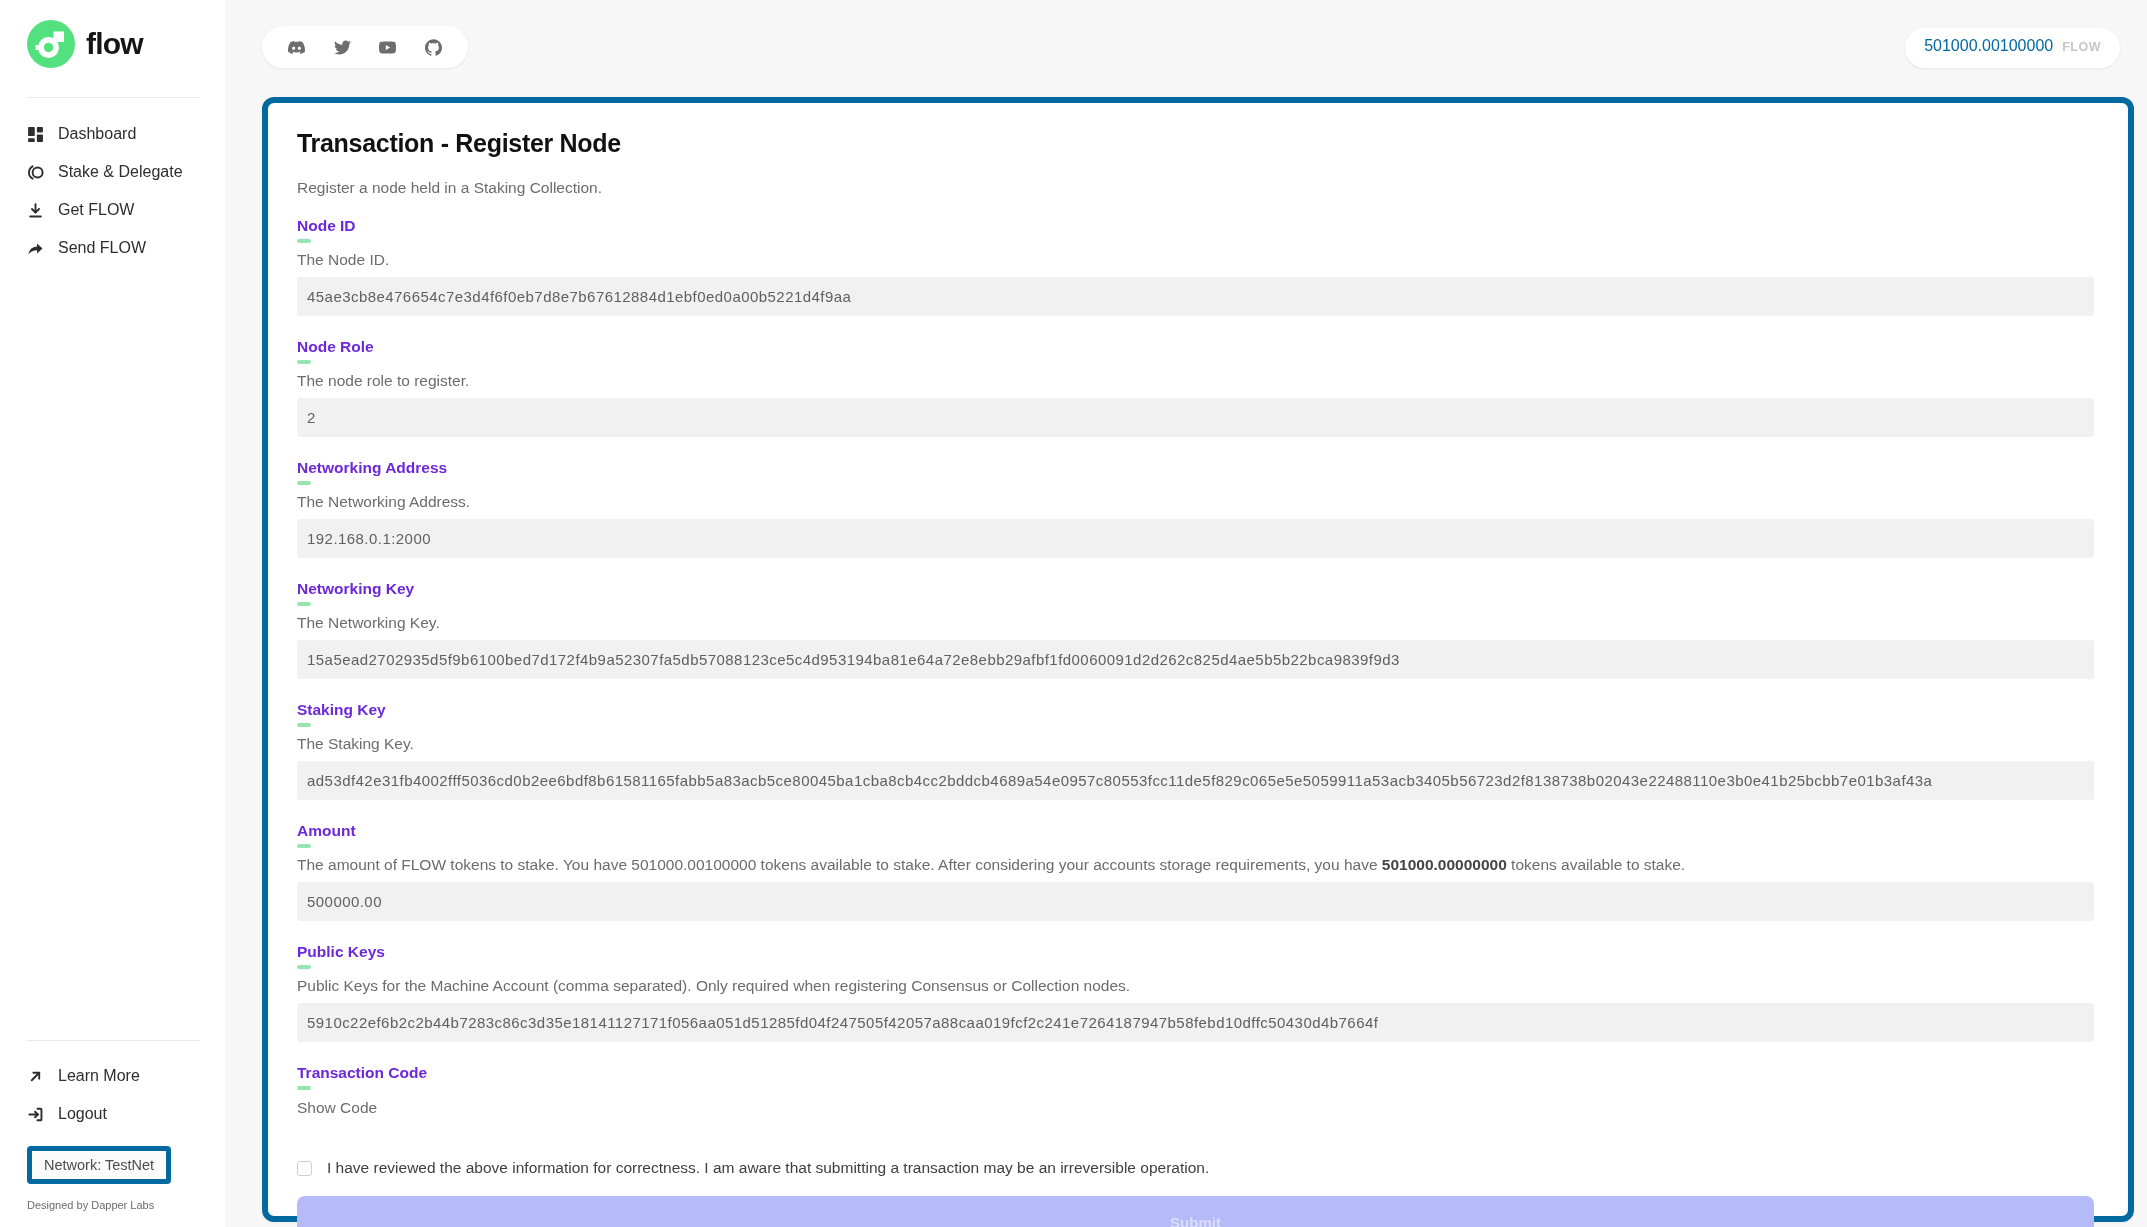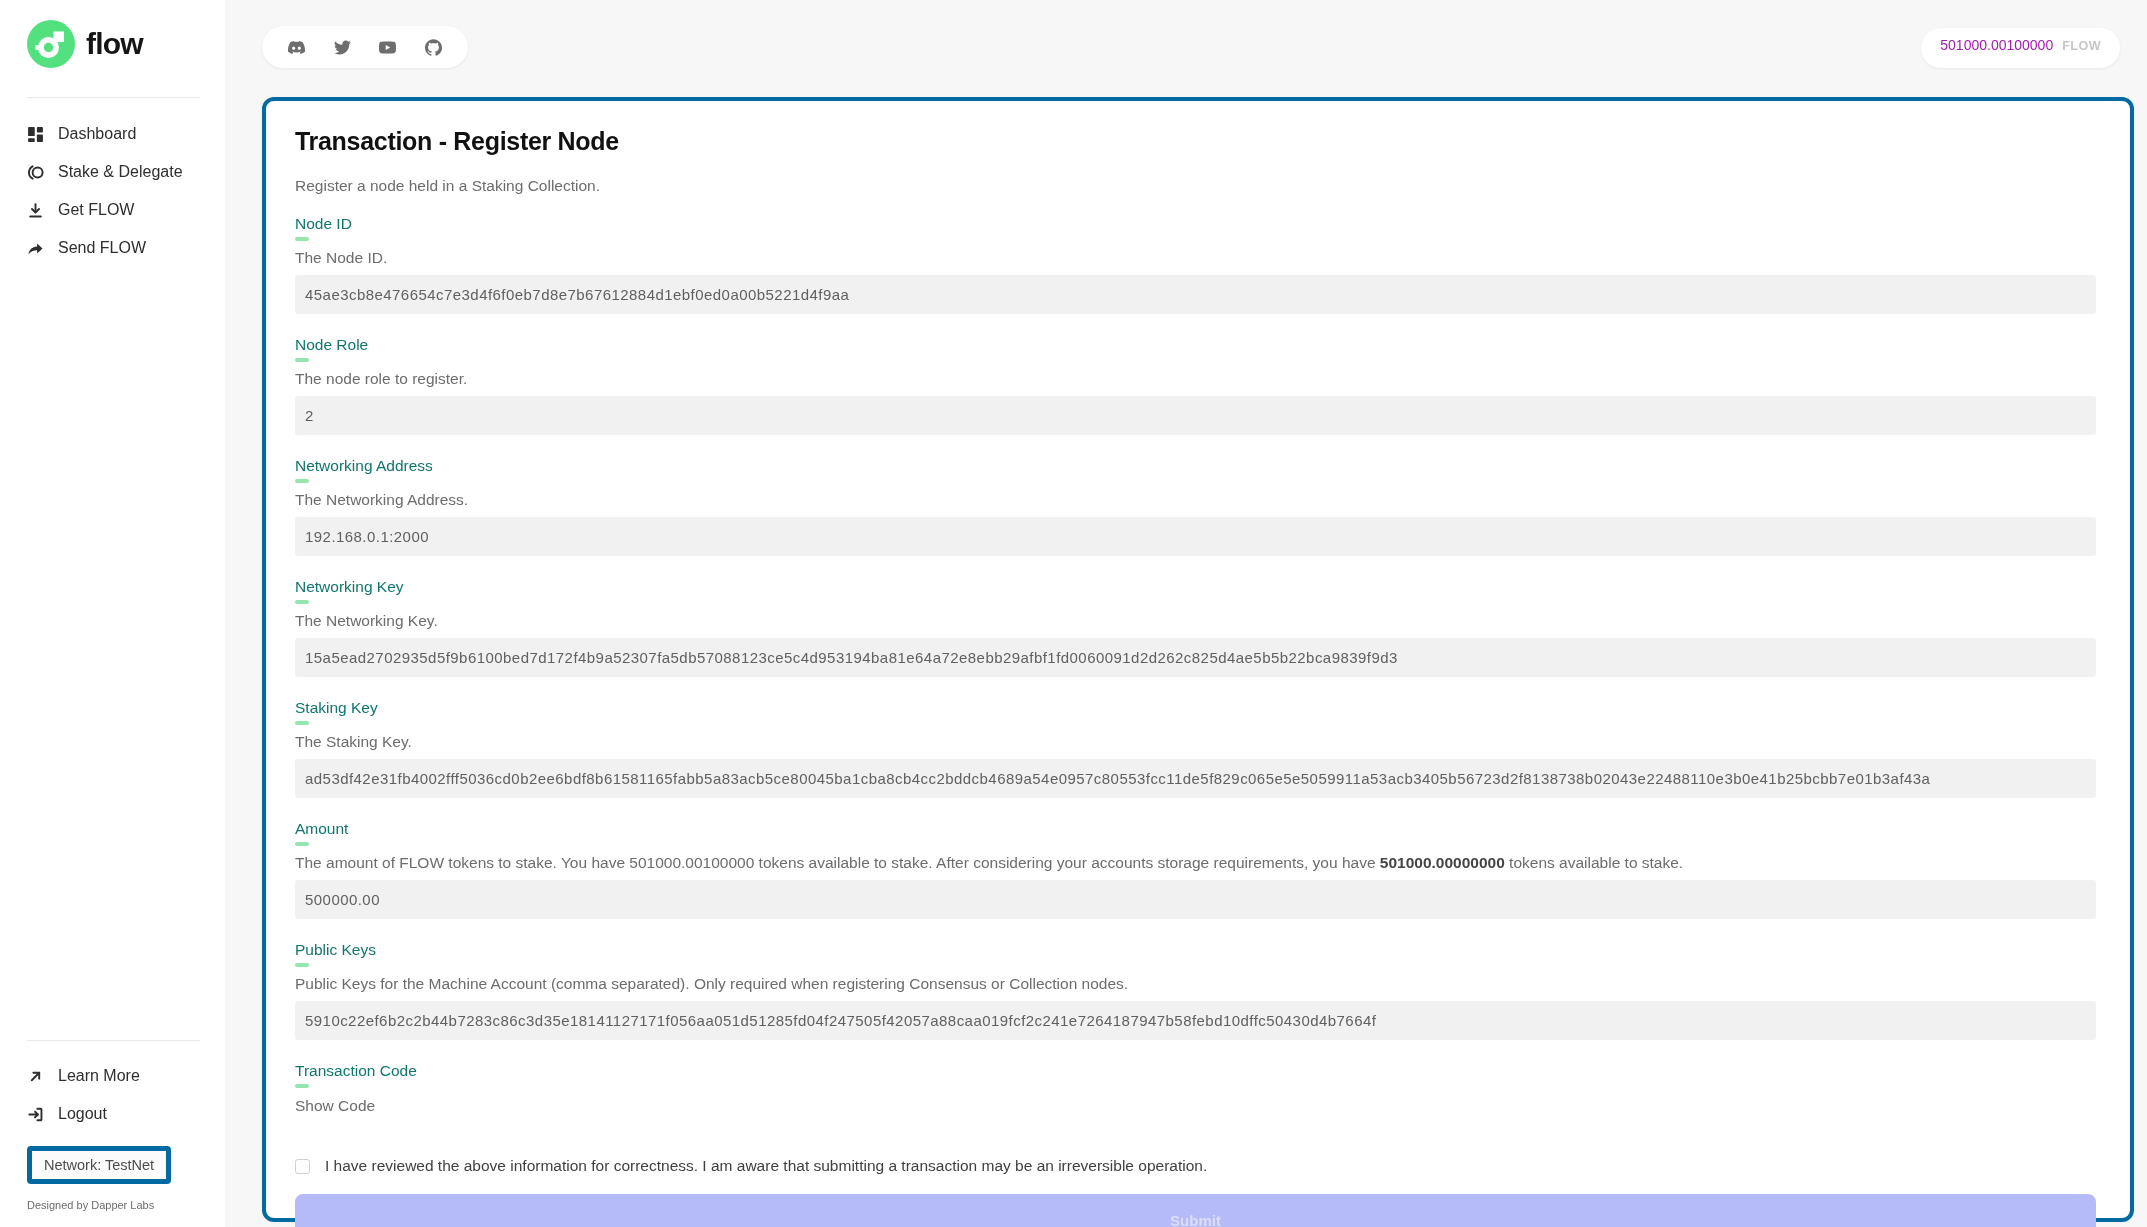--- a/index.html
+++ b/index.html
@@ -37,32 +37,32 @@
     background:#fff; border-radius:21px; height:42px; width:206px;
     display:flex; align-items:center; justify-content:space-between;
     padding:0 26px; box-shadow:0 1px 3px rgba(0,0,0,0.07);
   }
   .social-pill svg { width:17px; height:17px; fill:#6d6d6d; cursor:pointer; }
   .balance-pill {
     background:#fff; border-radius:20px; height:40px; margin:2px 14px 0 0;
     display:flex; align-items:baseline; gap:9px; padding:9px 19px;
     box-shadow:0 1px 3px rgba(0,0,0,0.07);
   }
-  .balance-amount { font-size:14px; color:#a21caf; }
+  .balance-amount { font-size:16px; color:#0369a1; }
   .balance-unit { font-size:12.5px; font-weight:bold; color:#c6c6c6; letter-spacing:0.5px; }
   
   .card {
-    margin-top:29px; background:#fff; border:4px solid #0369a1; border-radius:12px;
+    margin-top:29px; background:#fff; border:6px solid #0369a1; border-radius:12px;
     box-shadow:0 1px 4px rgba(0,0,0,0.04);
     padding:26px 34px 40px 29px;
     height:1125px;
   }
   .form-title { font-size:25px; font-weight:800; color:#111; letter-spacing:-0.3px; }
   .form-subtitle { margin-top:21px; font-size:15.5px; color:#6c6c6c; margin-bottom:21px; }
-  .field-label { font-size:15.5px; font-weight:normal; color:#0f766e; line-height:16px; }
+  .field-label { font-size:15.5px; font-weight:bold; color:#6d28d9; line-height:16px; }
   .tick { width:14px; height:4px; border-radius:2px; background:#97e5ae; margin:5px 0 9px 0; }
   .field-desc { font-size:15.5px; color:#6c6c6c; line-height:16px; margin-bottom:9px; }
   .field-desc b { color:#454545; }
   .field { margin-bottom:23px; }
   .field-input {
     width:100%; display:block; background:#f1f1f1; border:none; outline:none;
     height:39px; border-radius:3px; padding:0 10px;
     font-family:"Liberation Sans", sans-serif;
     font-size:15px; color:#606060; letter-spacing:0.45px;
   }

